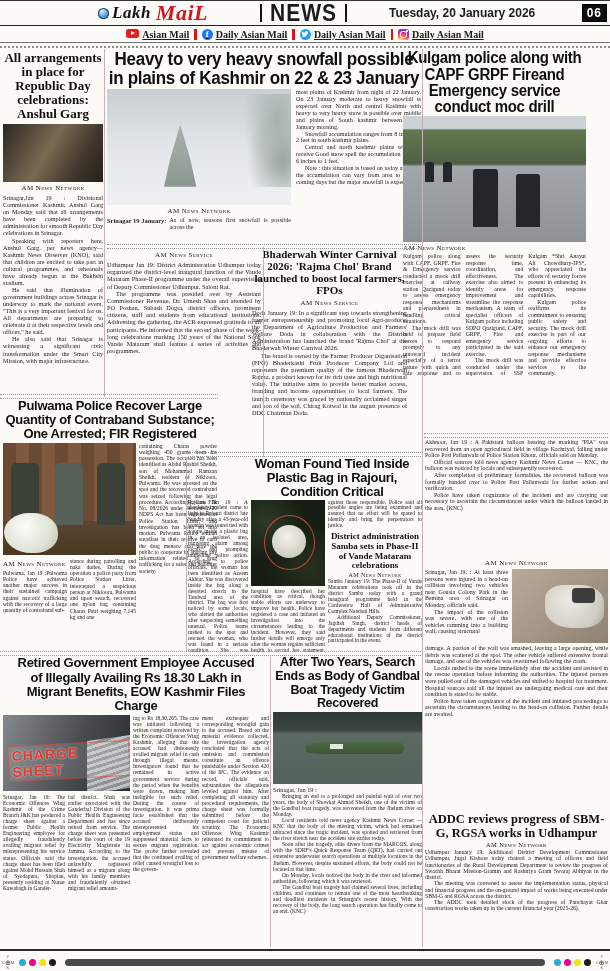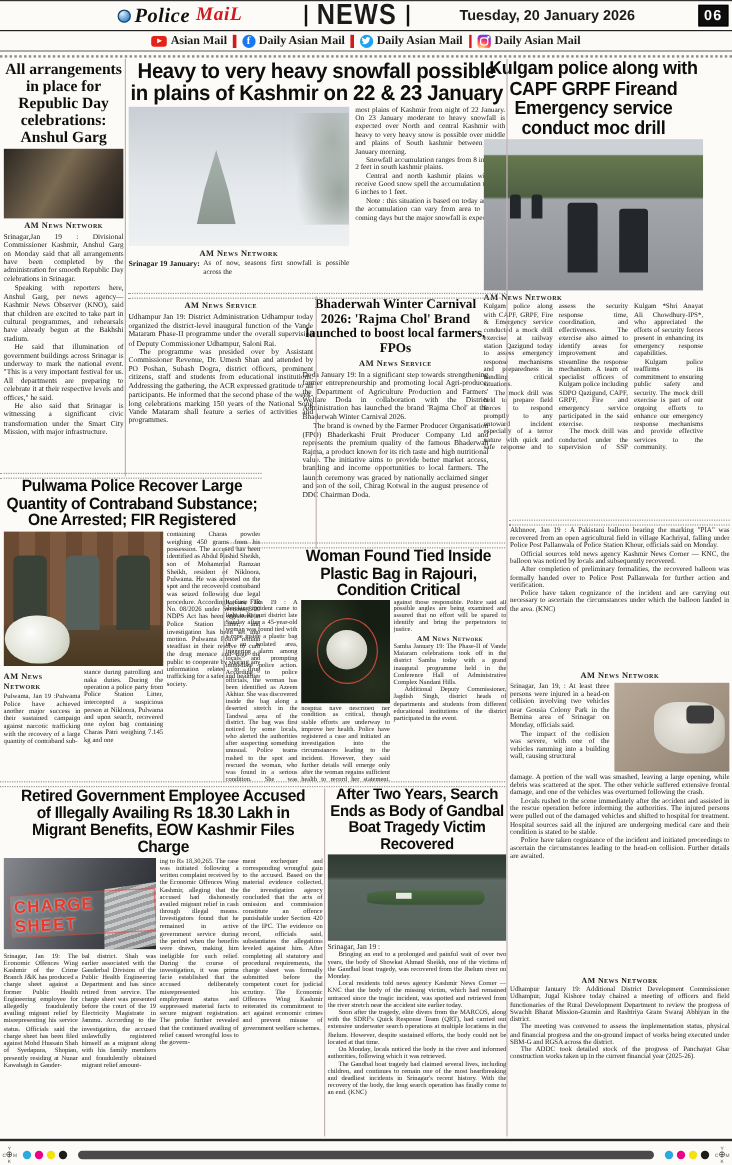--- a/index.html
+++ b/index.html
@@ -9,32 +9,32 @@
   
   .masthead{position:absolute;left:0;top:0;width:610px;height:47px;}
   .mh-row1{display:flex;align-items:center;height:24px;border-bottom:1px solid #222;}
   .logo{display:flex;align-items:center;margin-left:98px;gap:3px;}
   .globe{width:11px;height:11px;border-radius:50%;display:inline-block;
          background:radial-gradient(circle at 35% 30%,#dff0ff 0%,#6fa8d8 45%,#1d5c9e 100%);
          box-shadow:inset 0 0 0 1px #14456f;}
   .logo-asian{font-family:"Liberation Serif",serif;font-style:italic;font-weight:bold;
               font-size:17px;letter-spacing:.5px;color:#111;}
   .logo-mail{font-family:"Liberation Serif",serif;font-style:italic;font-weight:bold;
-             font-size:16px;letter-spacing:.5px;color:#d11920;margin-left:2px;}
+             font-size:22px;letter-spacing:.5px;color:#d11920;margin-left:2px;}
   .vbar{width:2px;height:18px;background:#111;display:inline-block;}
   .news-title{font-family:"Liberation Sans",sans-serif;font-weight:900;font-size:21px;
               letter-spacing:1px;margin:0 8px;transform:scaleY(1.15);}
   .news-wrap{display:flex;align-items:center;margin-left:52px;}
   .mh-date{font-family:"Liberation Sans",sans-serif;font-weight:bold;font-size:12px;margin-left:42px;}
   .pagenum{margin-left:auto;margin-right:3px;background:#0d0d0d;color:#fff;
            font-family:"Liberation Sans",sans-serif;font-weight:bold;font-size:12px;
            padding:1px 4px;border:1px solid #000;letter-spacing:1px;}
   .mh-row2{display:flex;align-items:center;justify-content:center;height:16px;
            border-bottom:1px solid #777;gap:5px;}
-  .soc-item{display:flex;align-items:center;gap:3px;}
+  .soc-item{display:flex;gap:3px;text-decoration:underline;}
   .soc-label{font-family:"Liberation Serif",serif;font-weight:bold;font-size:10px;}
   .soc-sep{width:2.5px;height:11px;background:#d11920;display:inline-block;}
   .yt-icon{width:13px;height:9px;background:#e62117;border-radius:2.5px;position:relative;display:inline-block;}
   .yt-icon::after{content:'';position:absolute;left:5px;top:2px;border-left:4px solid #fff;
                   border-top:2.5px solid transparent;border-bottom:2.5px solid transparent;}
   .fb-icon{width:11px;height:11px;border-radius:50%;background:#1877f2;color:#fff;display:inline-flex;
            align-items:center;justify-content:center;font-family:"Liberation Serif",serif;
            font-weight:bold;font-size:9px;}
   .fb-icon::after{content:'f';}
   .tw-icon{width:11px;height:11px;border-radius:50%;background:#1da1f2;display:inline-flex;
@@ -44,21 +44,21 @@
   .ig-icon::after{content:'';position:absolute;inset:2px;border:1px solid #fff;border-radius:2.5px;}
   .ig-icon::before{content:'';position:absolute;right:1.5px;top:1.5px;width:1.5px;height:1.5px;
                    background:#fff;border-radius:50%;z-index:1;}
   .dotrule{border-top:2px dotted #8a8a8a;height:0;margin-top:3px;}
   
   .art{position:absolute;overflow:hidden;}
   .hl-sans{font-family:"Liberation Sans",sans-serif;font-weight:bold;text-align:center;
            line-height:1.04;letter-spacing:-0.3px;color:#0e0e0e;transform:scaleY(1.05);}
   .hl-serif{font-family:"Liberation Serif",serif;font-weight:bold;text-align:center;line-height:1.08;color:#0e0e0e;}
   .byline{font-family:"Liberation Serif",serif;font-variant:small-caps;font-size:7px;
-          text-align:center;letter-spacing:.4px;margin:2px 0;color:#222;font-weight:bold;}
+          text-align:center;letter-spacing:.4px;margin:2px 0;color:#222;}
   .btxt{text-align:justify;color:#191919;}
   .btxt p{margin:0;text-indent:9px;}
   .btxt p:first-child{text-indent:0;}
   .indent-all p{text-indent:9px !important;}
   .coltxt{text-align:justify;color:#191919;overflow:hidden;}
   .photo{position:relative;overflow:hidden;}
   
   .vr{position:absolute;width:1px;background:#c3b2ba;}
   .wavy{position:absolute;height:3px;border-top:1px dotted #979797;border-bottom:1px dotted #979797;}
   
@@ -196,21 +196,21 @@
 </style>
 </head>
 <body>
 
 <div class="page">
 
   <div class="masthead">
     <div class="mh-row1">
       <div class="logo">
         <span class="globe"></span>
-        <span class="logo-asian">Police</span>
+        <span class="logo-asian">Lakh</span>
         <span class="logo-mail">MaiL</span>
       </div>
       <div class="news-wrap">
         <span class="vbar"></span>
         <span class="news-title">NEWS</span>
         <span class="vbar"></span>
       </div>
       <span class="mh-date">Tuesday, 20 January 2026</span>
       <span class="pagenum">06</span>
     </div>
@@ -336,20 +336,21 @@
       <div class="coltxt g-txt g-c1">Rajouri, Jan 19 : A shocking incident came to light in Rajouri district late Sunday after a 45-year-old woman was found tied with a rope inside a plastic bag in an isolated area, triggering alarm among locals and prompting immediate police action. According to police officials, the woman has been identified as Azeem Akhtar. She was discovered inside the bag along a deserted stretch in the Tandwal area of the district. The bag was first noticed by some locals, who alerted the authorities after suspecting something unusual. Police teams rushed to the spot and rescued the woman, who was found in a serious condition. She was immediately shifted to the GMC Hospital Rajouri for urgent medical treatment, where she remains under observation. Officials said the woman was unconscious and distressed at the time of rescue. Doctors at the</div>
       <div class="photo ph-rajouri g-photo">
         <span class="rj-bag"></span>
         <span class="rj-circle"></span>
       </div>
       <div class="coltxt g-txt g-c2">hospital have described her condition as critical, though stable efforts are underway to improve her health. Police have registered a case and initiated an investigation into the circumstances leading to the incident. However, they said further details will emerge only after the woman regains sufficient health to record her statement. The incident has caused concern among inhabitants of the area, with locals demanding a thorough probe and swift action</div>
       <div class="g-c3wrap">
         <div class="coltxt g-txt">against those responsible. Police said all possible angles are being examined and assured that no effort will be spared to identify and bring the perpetrators to justice.</div>
 
         <div>
+          <div class="hl-serif samba-hl">District administration Samba sets in Phase-II of Vande Mataram celebrations</div>
           <div class="byline samba-byline">AM News Network</div>
           <div class="btxt samba-body">
               <p>Samba January 19: The Phase-II of Vande Mataram celebrations took off in the district Samba today with a grand inaugural programme held in the Conference Hall of Administrative Complex Nandani Hills.</p>
               <p>Additional Deputy Commissioner, Jagdish Singh, district heads of departments and students from different educational institutions of the district participated in the event.</p>
             </div>
         </div>
       </div>
     </div>
   </div>
 
@@ -375,20 +376,21 @@
       </div>
     </div>
     <div class="btxt i-rest">
         <p>damage. A portion of the wall was smashed, leaving a large opening, while debris was scattered at the spot. The other vehicle suffered extensive frontal damage, and one of the vehicles was overturned following the crash.</p>
         <p>Locals rushed to the scene immediately after the accident and assisted in the rescue operation before informing the authorities. The injured persons were pulled out of the damaged vehicles and shifted to hospital for treatment. Hospital sources said all the injured are undergoing medical care and their condition is stated to be stable.</p>
         <p>Police have taken cognizance of the incident and initiated proceedings to ascertain the circumstances leading to the head-on collision. Further details are awaited.</p>
       </div>
   </div>
 
   <div class="art j-block">
+    <div class="hl-serif j-hl">ADDC reviews progress of SBM-G, RGSA works in Udhampur</div>
     <div class="byline j-byline">AM News Network</div>
     <div class="btxt j-body">
         <p>Udhampur January 19: Additional District Development Commissioner Udhampur, Jugal Kishore today chaired a meeting of officers and field functionaries of the Rural Development Department to review the progress of Swachh Bharat Mission-Gramin and Rashtriya Gram Swaraj Abhiyan in the district.</p>
         <p>The meeting was convened to assess the implementation status, physical and financial progress and the on-ground impact of works being executed under SBM-G and RGSA across the district.</p>
         <p>The ADDC took detailed stock of the progress of Panchayat Ghar construction works taken up in the current financial year (2025-26).</p>
       </div>
   </div>
 
   <div class="art k-block">
     <div class="hl-sans k-hl">Retired Government Employee Accused of Illegally Availing Rs 18.30 Lakh in Migrant Benefits, EOW Kashmir Files Charge</div>

